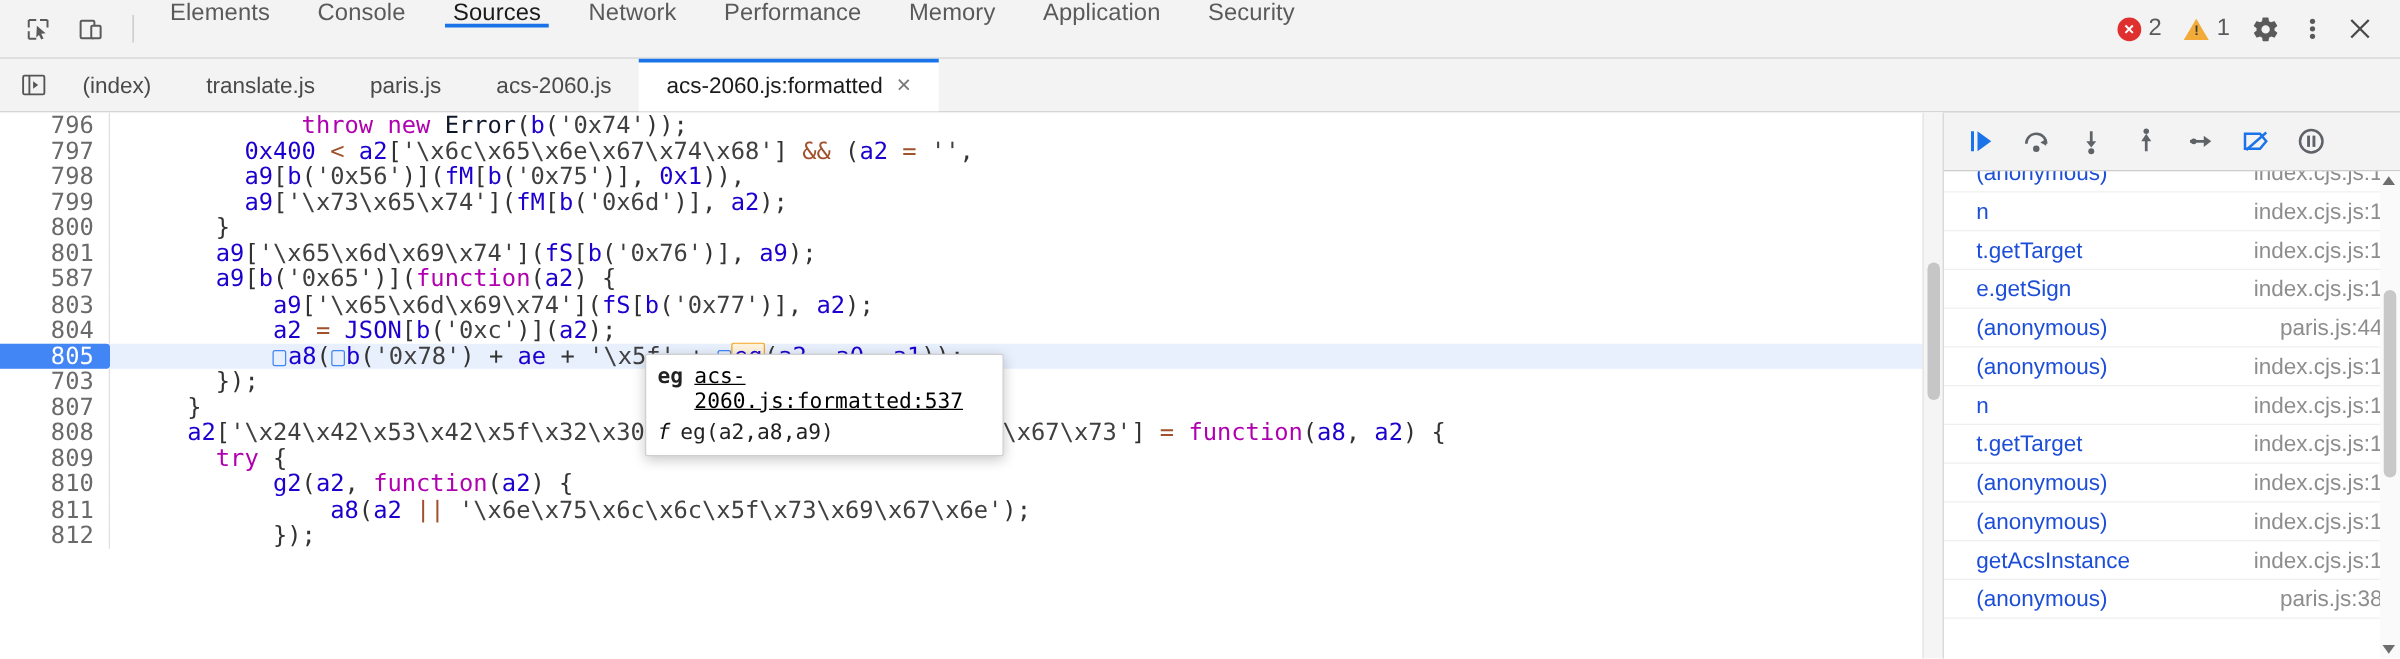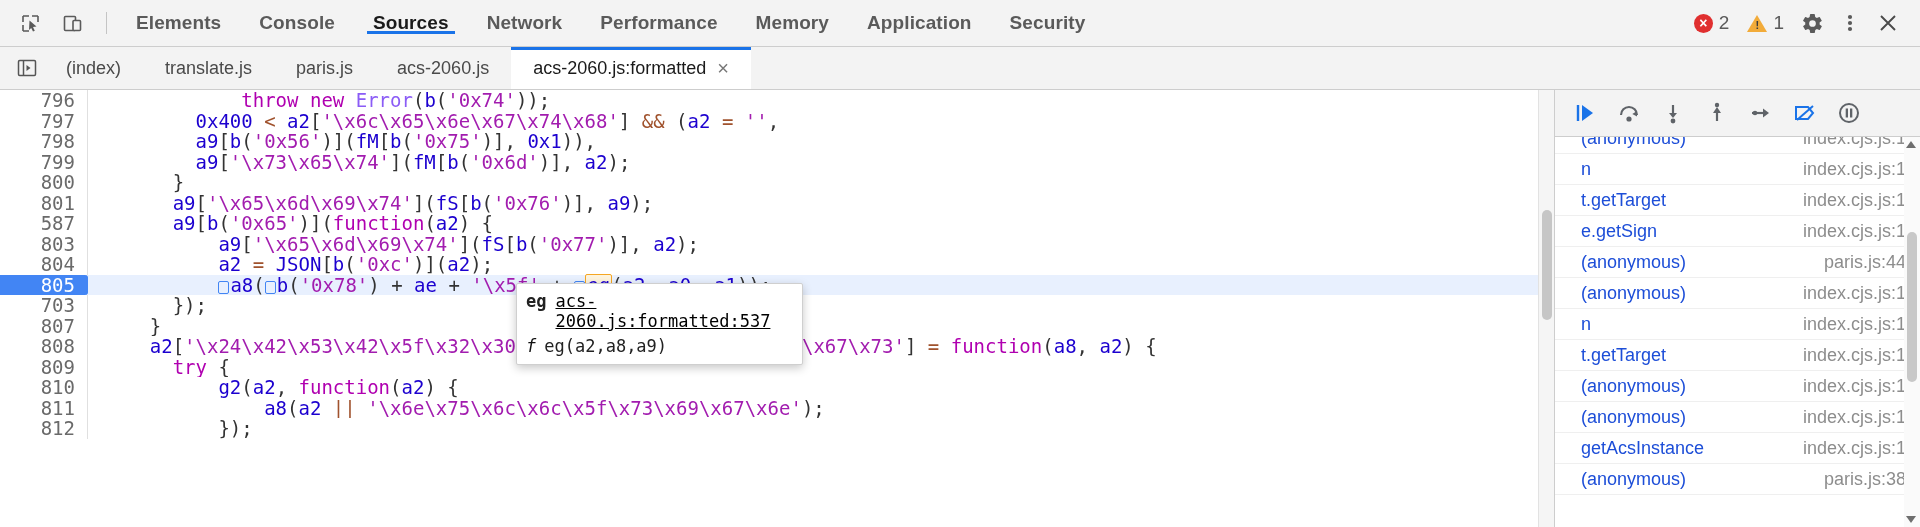--- a/index.html
+++ b/index.html
@@ -20,21 +20,21 @@
     position: relative;
   }
   .tb-icons { display: flex; align-items: center; padding-left: 12px; gap: 6px; }
   .tb-icon-btn {
     width: 36px; height: 34px;
     display: flex; align-items: center; justify-content: center;
     cursor: pointer; border-radius: 3px;
   }
   .tb-sep { width: 1px; height: 22px; background: #c4c4c4; margin: 0 10px; }
 
-  .tabs { display: flex; align-items: center; height: 100%; font-weight: bold; }
+  .tabs { display: flex; align-items: flex-start; height: 100%; }
   .tab {
     display: flex; align-items: center; justify-content: center;
     padding: 0 19px;
     font-size: 19px;
     color: #5a5a5a;
     cursor: pointer;
     position: relative;
     white-space: nowrap;
     letter-spacing: .1px;
   }
@@ -113,26 +113,26 @@
     flex: 1 1 auto; padding-left: 16px; overflow: hidden;
   }
   .code-line.current .gutter {
     background: #4285f4; color: #fff; border-right-color:#4285f4;
     border-radius: 0 3px 3px 0; font-weight: normal;
   }
   .code-line.current { background: #e8f0fe; }
 
   
   .t-kw   { color: #b000b0; }
-  .t-str  { color: #a21caf; }
+  .t-str  { color: #404040; }
   .t-num  { color: #1c00cf; }
   .t-plain{ color: #222222; }
   .t-id   { color: #1c00cf; }
   .t-op   { color: #a0522d; }
-  .t-fn   { color: #8b5cf6; }
+  .t-fn   { color: #0f172a; }
   .t-punc { color: #333333; }
 
   
   .bp-dot {
     display:inline-block; width:11px; height:13px; vertical-align:-2px;
     border:1.5px solid #4285f4; border-radius:2px; margin-right:1px;
   }
   .hl-box {
     display:inline-block; border:1.5px solid #f5a623; background:#fdf3dd;
     border-radius:2px; padding:0 1px; margin:0 -1px;

